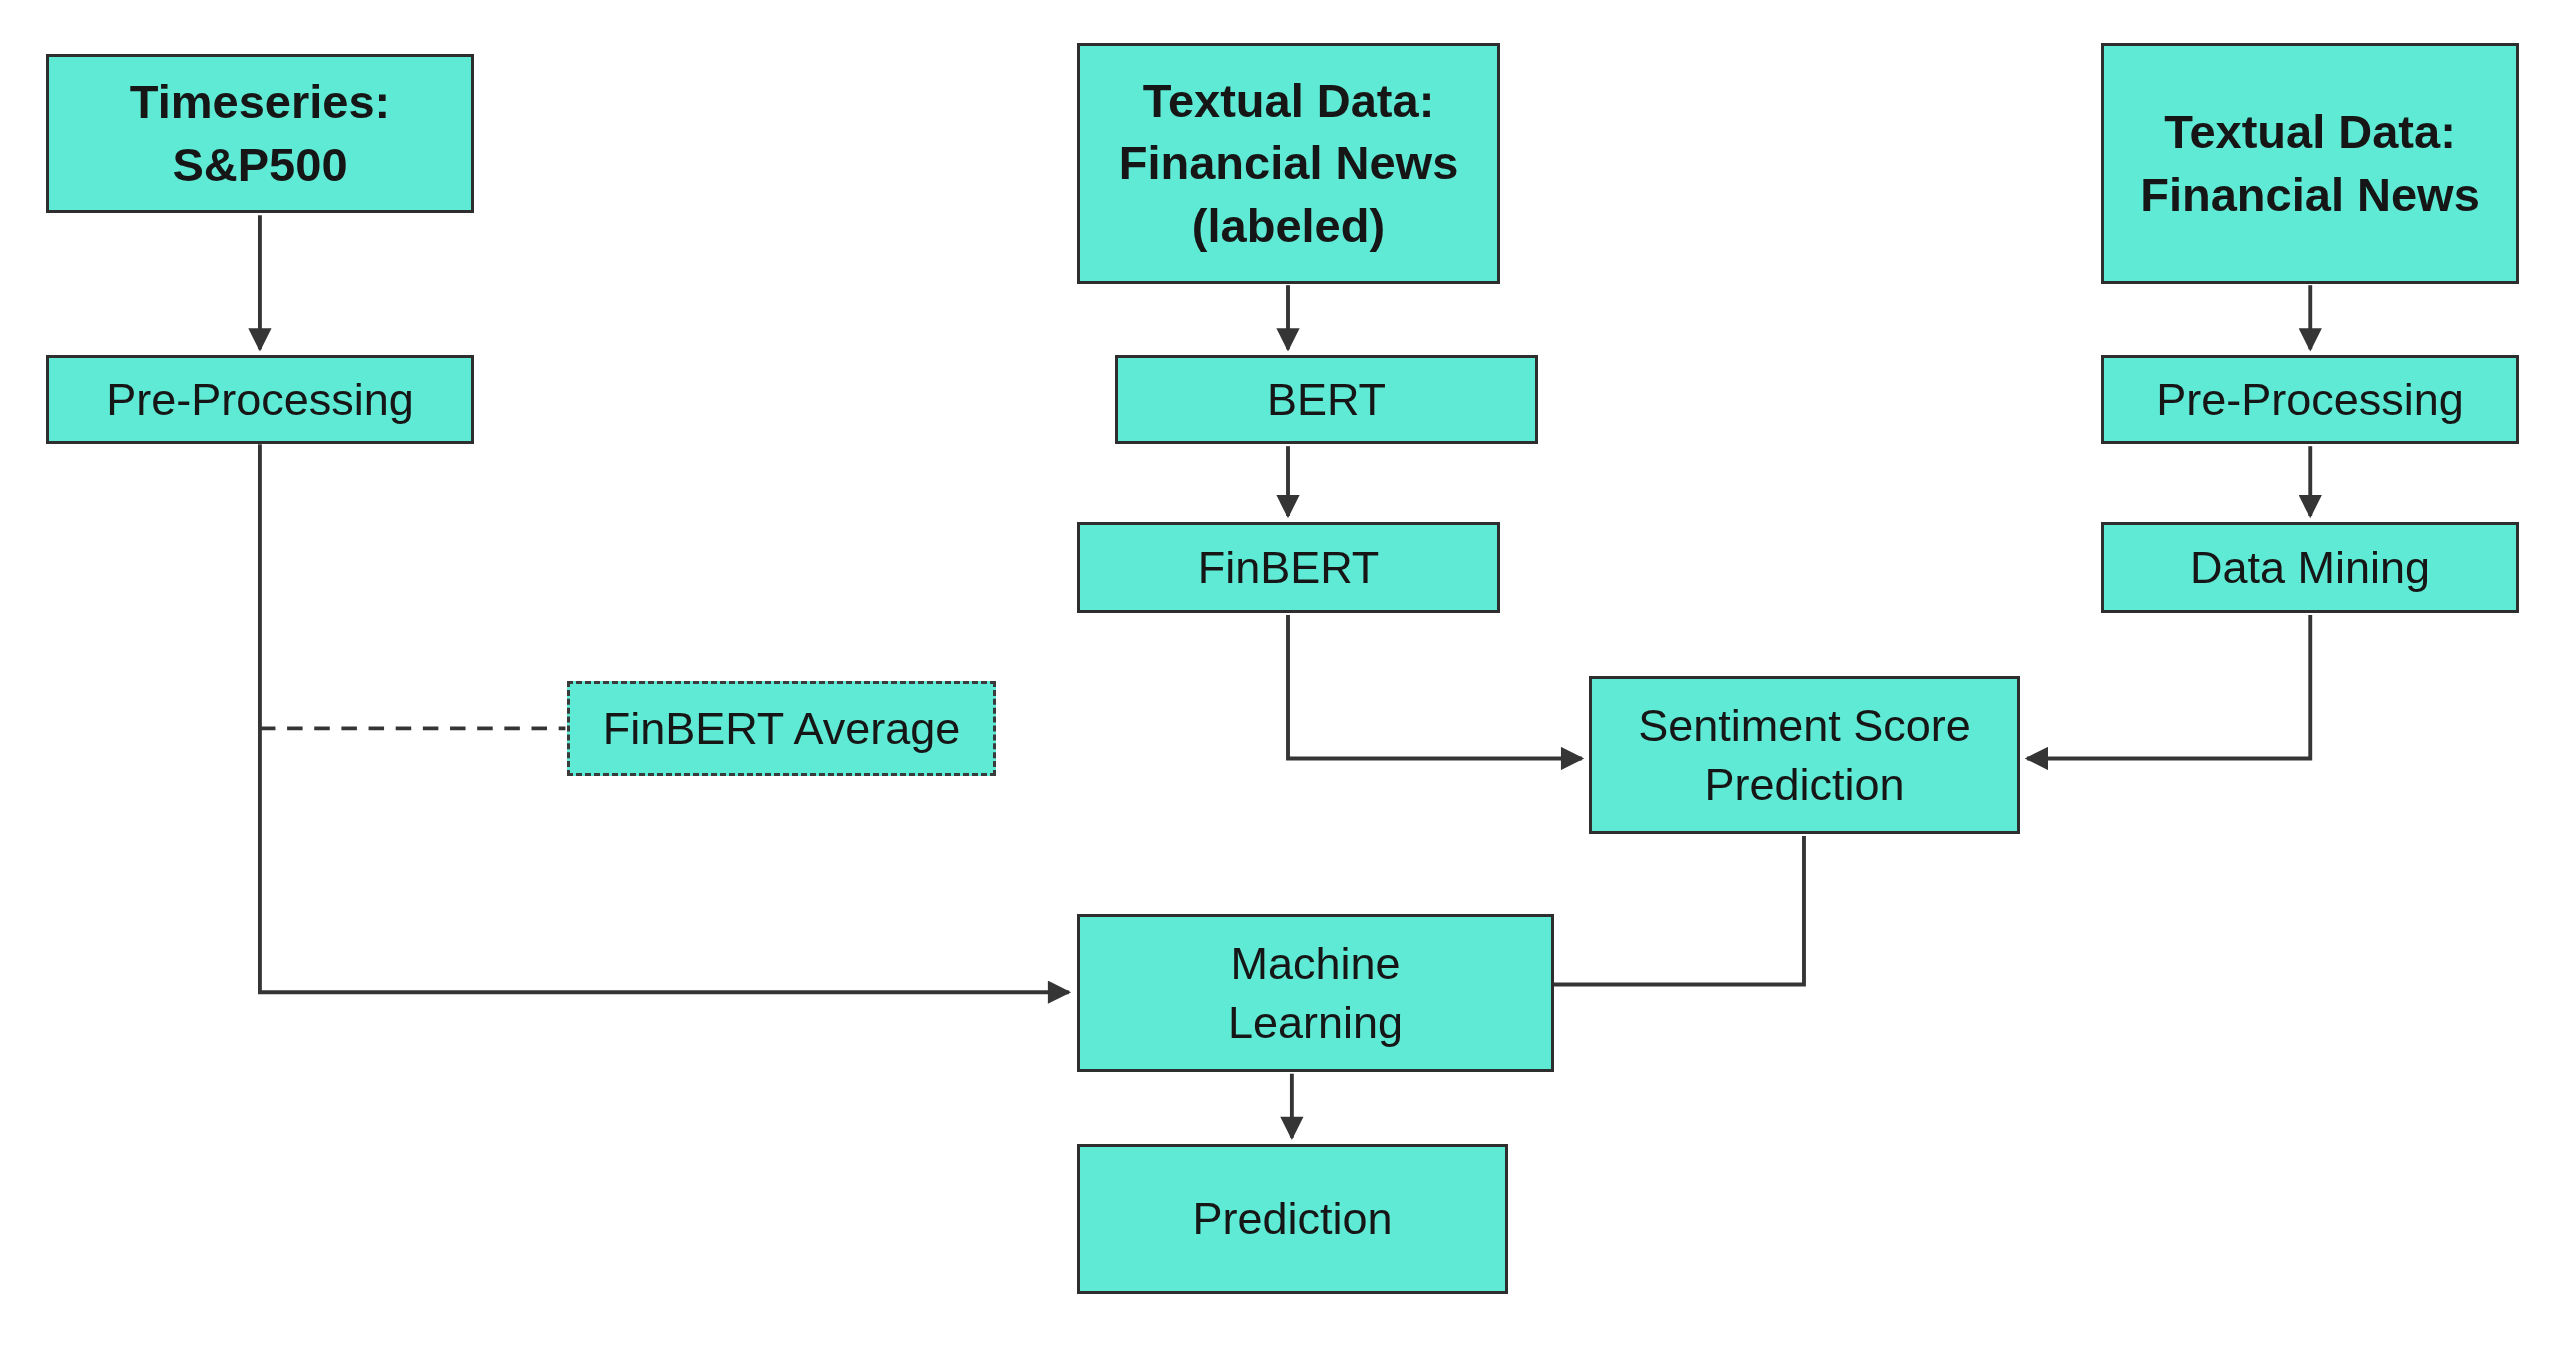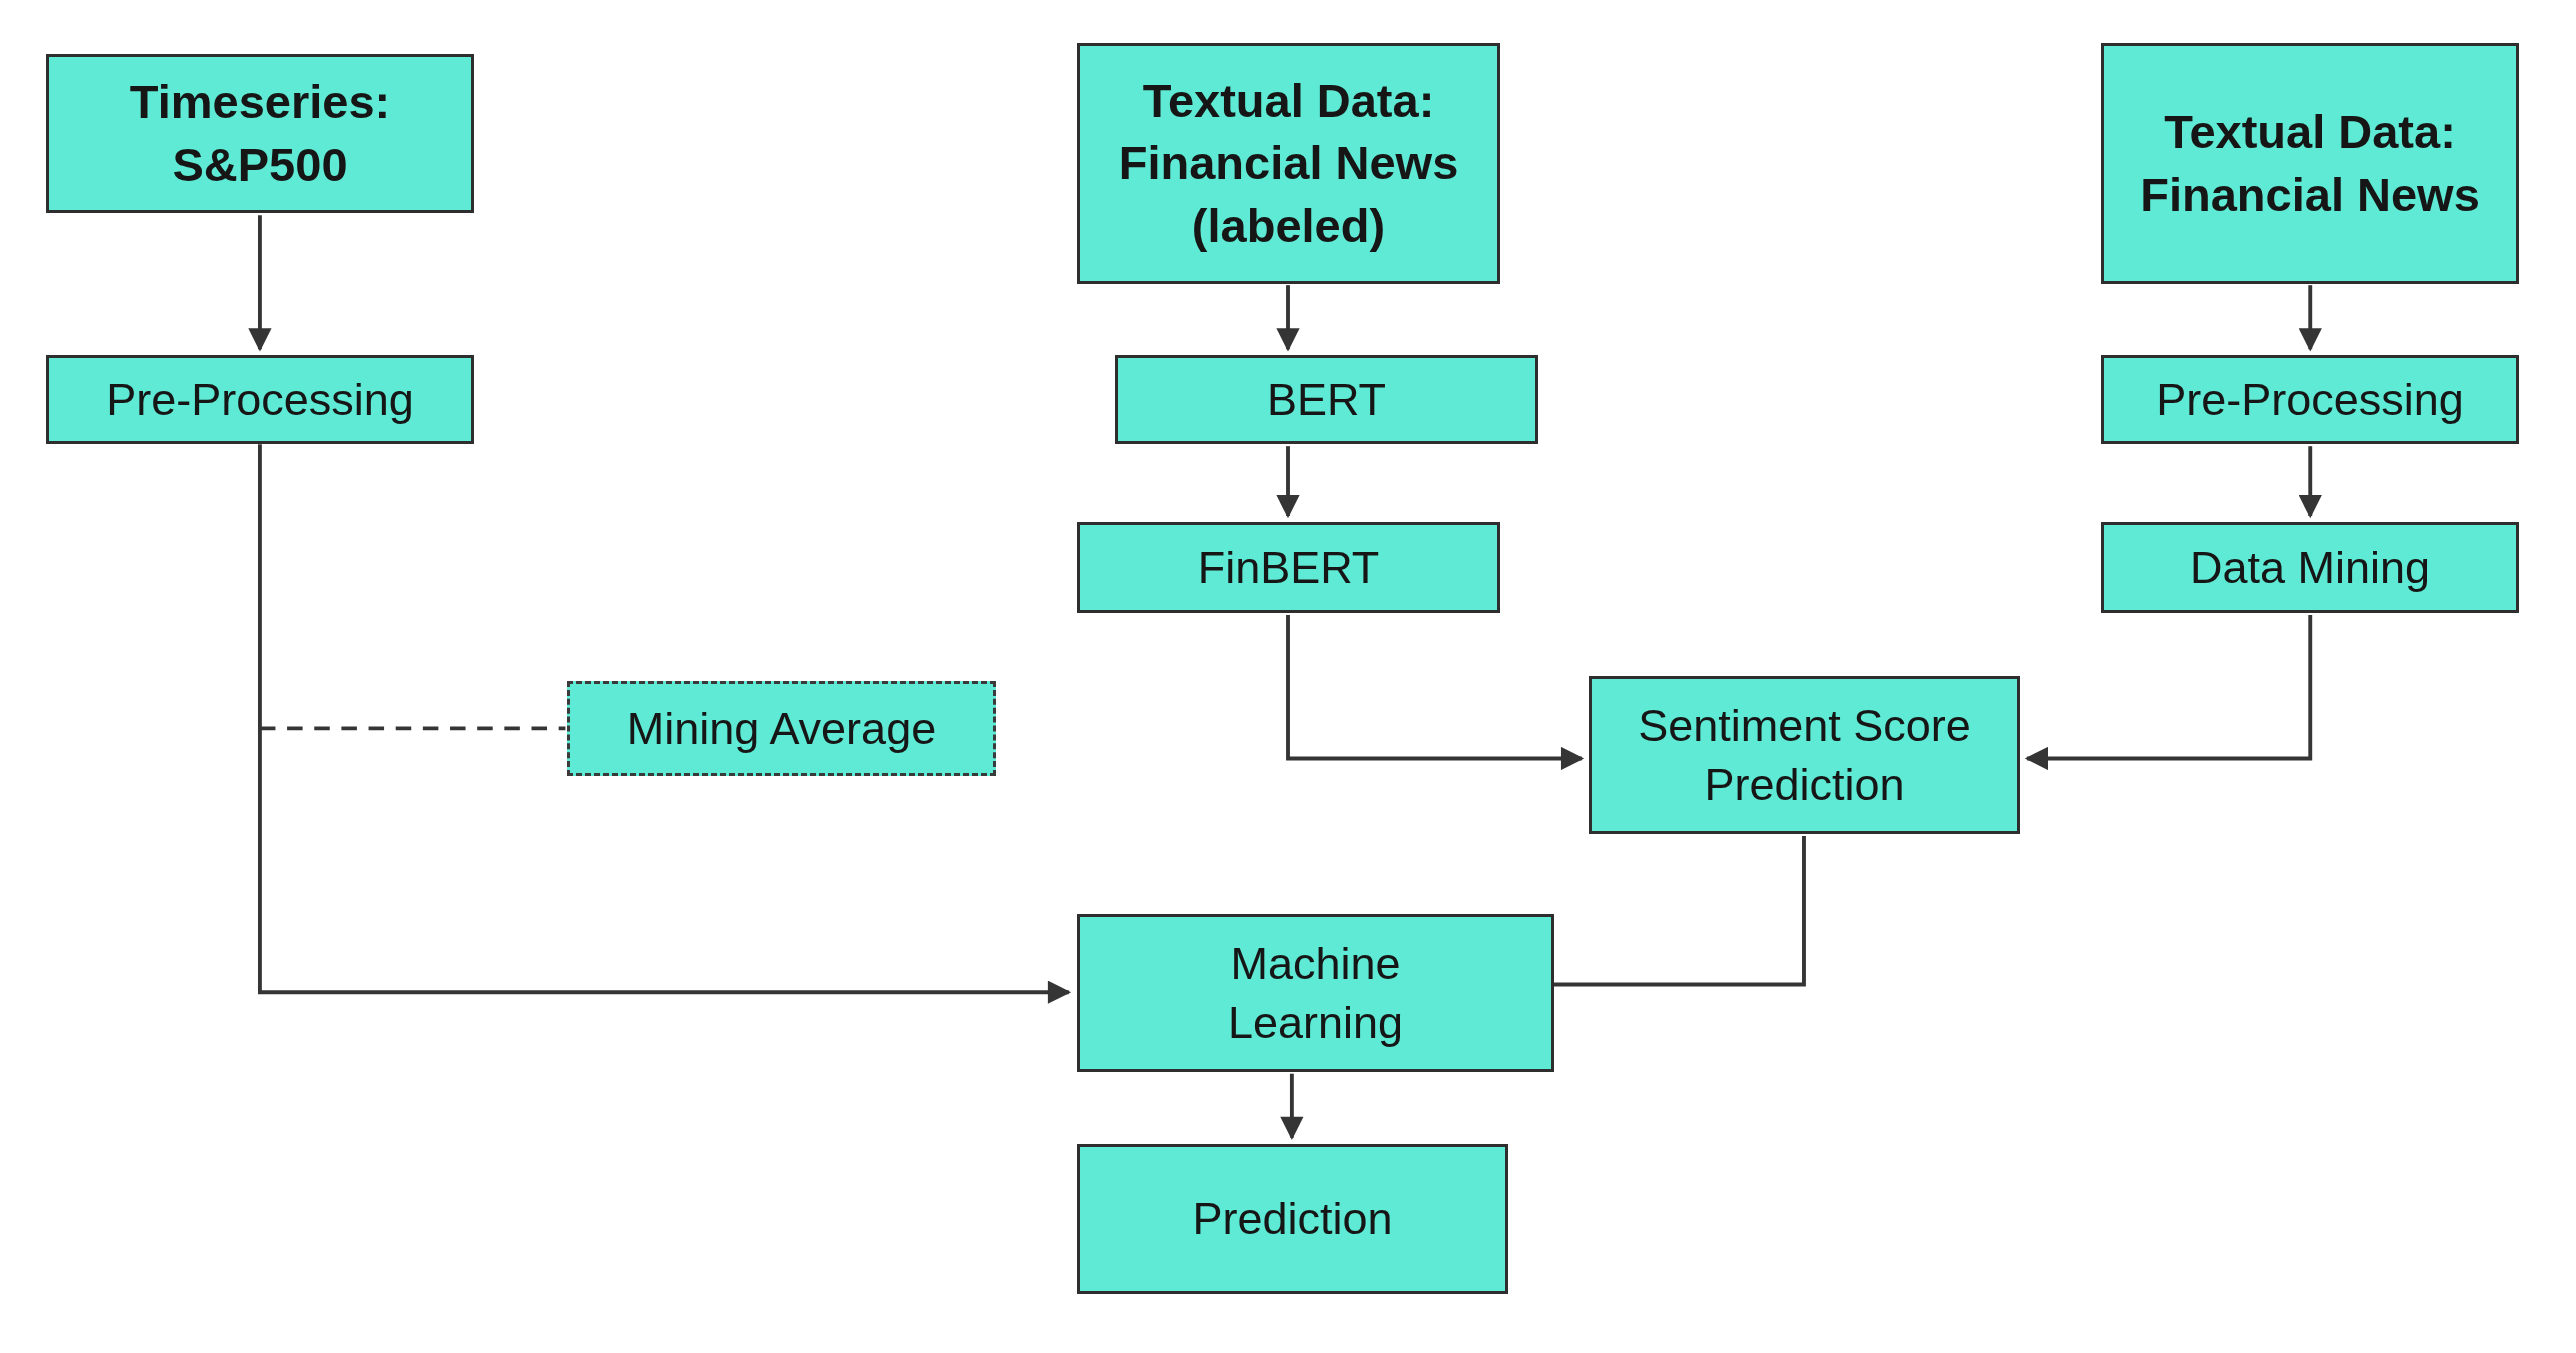--- a/index.html
+++ b/index.html
@@ -105,21 +105,21 @@
   <div class="node bold" id="node-timeseries">
     <div>Timeseries:</div>
     <div>S&amp;P500</div>
   </div>
 
   <div class="node" id="node-preproc-left">
     <div>Pre-Processing</div>
   </div>
 
   <div class="node dashed" id="node-moving-average">
-    <div>Mining Average</div>
+    <div>FinBERT Average</div>
   </div>
 
   <div class="node bold" id="node-textual-labeled">
     <div>Textual Data:</div>
     <div>Financial News</div>
     <div>(labeled)</div>
   </div>
 
   <div class="node" id="node-bert">
     <div>BERT</div>

